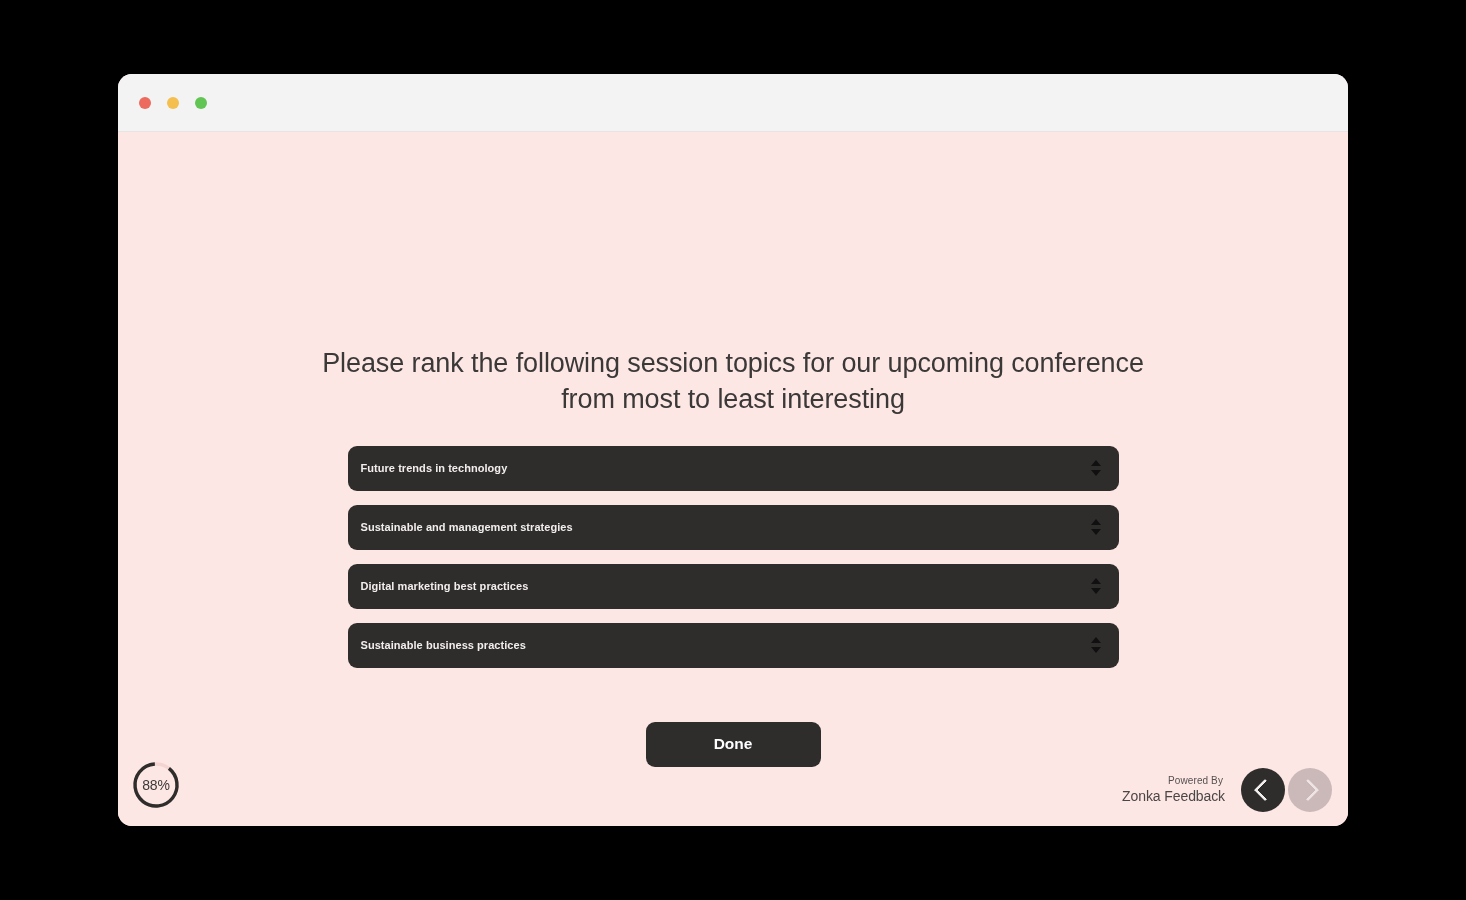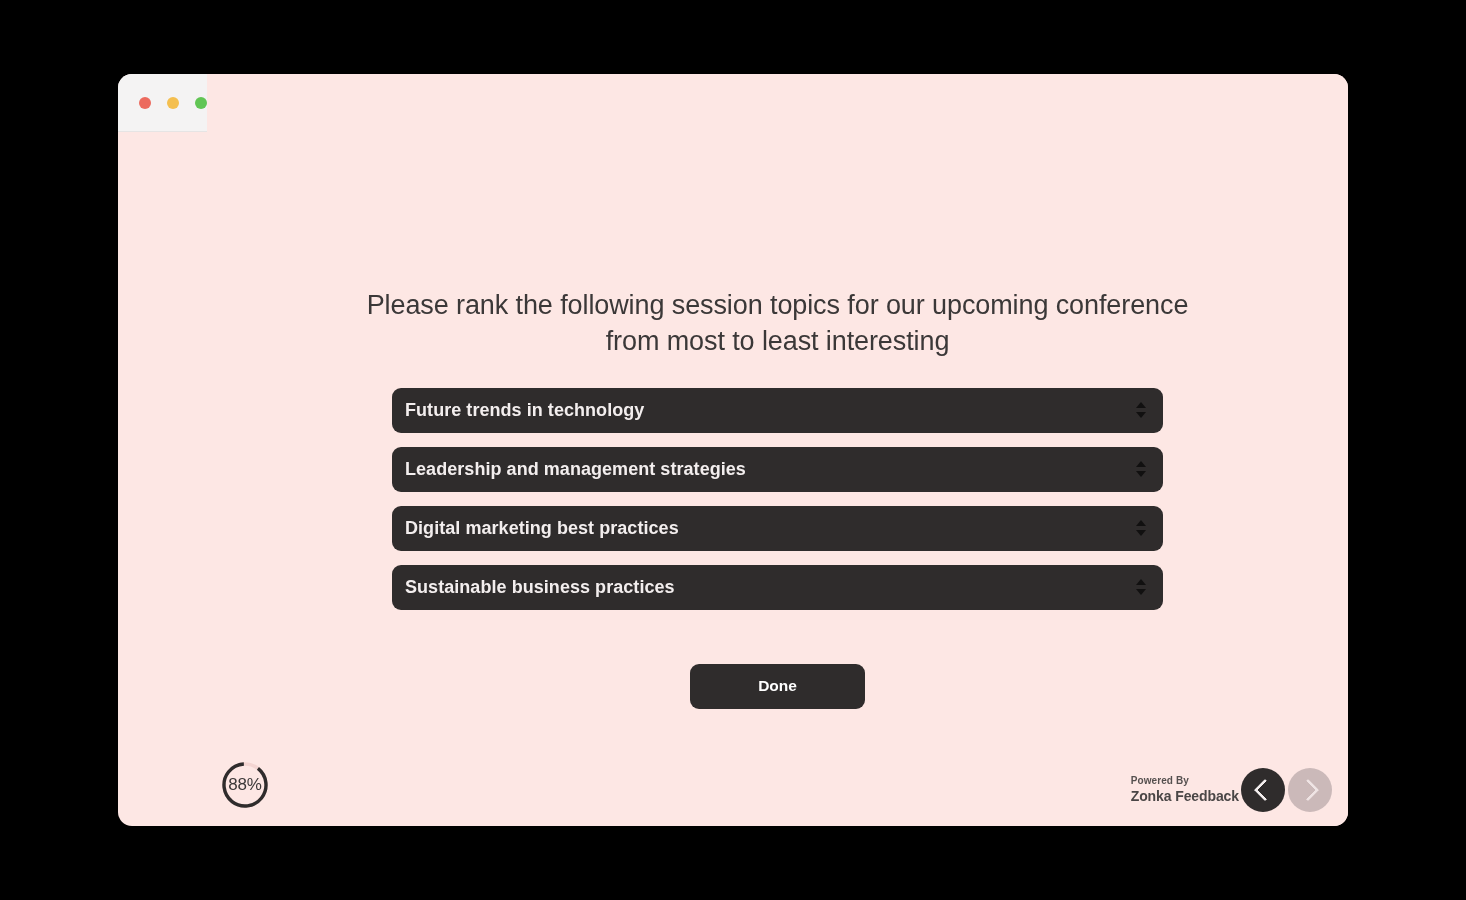--- a/index.html
+++ b/index.html
@@ -24,21 +24,21 @@
   .window {
     position: absolute;
     left: 118px;
     top: 74px;
     width: 1230px;
     height: 752px;
     border-radius: 14px;
     overflow: hidden;
     background: #fde7e4;
     display: flex;
-    flex-direction: row;
+    flex-direction: column;
   }
 
   .titlebar {
     height: 58px;
     flex: 0 0 58px;
     background: #f4f3f3;
     border-bottom: 1px solid #e6e4e4;
     display: flex;
     align-items: center;
     padding-left: 21px;
@@ -91,21 +91,21 @@
     height: 45px;
     border-radius: 9px;
     background: #2f2c2c;
     display: flex;
     align-items: center;
     padding: 0 16px 0 13px;
     box-sizing: border-box;
     cursor: grab;
   }
   .rank-label {
-    font-size: 18px;
+    font-size: 11px;
     font-weight: 700;
     color: #f3eeee;
     letter-spacing: 0.05px;
     flex: 1 1 auto;
   }
   .spinner {
     flex: 0 0 auto;
     width: 13px;
     height: 24px;
     display: flex;
@@ -146,40 +146,40 @@
     width: 50px;
     height: 50px;
   }
   .progress svg { display: block; transform: rotate(-52deg); }
   .progress .pct {
     position: absolute;
     inset: 0;
     display: flex;
     align-items: center;
     justify-content: center;
-    font-size: 17px;
+    font-size: 14px;
     color: #3c3939;
     letter-spacing: -0.2px;
   }
 
   
   .footer {
     position: absolute;
     right: 16px;
     bottom: 14px;
     display: flex;
     align-items: center;
     gap: 0;
   }
   .brand {
     display: flex;
     flex-direction: column;
-    margin-right: 2px;
+    align-items: flex-end;
+    margin-right: 16px;
     line-height: 1.05;
-    font-weight: bold;
   }
   .brand .powered {
     font-size: 10px;
     color: #55504f;
     letter-spacing: 0.1px;
     margin-bottom: 2px;
     padding-right: 2px;
   }
   .brand .name {
     font-size: 14px;
@@ -235,21 +235,21 @@
 
           <div class="rank-item">
             <span class="rank-label">Future trends in technology</span>
             <span class="spinner">
               <i class="up"></i>
                 <i class="down"></i>
             </span>
           </div>
 
           <div class="rank-item">
-            <span class="rank-label">Leadership and management strategies</span>
+            <span class="rank-label">Sustainable and management strategies</span>
             <span class="spinner">
               <i class="up"></i>
                 <i class="down"></i>
             </span>
           </div>
 
           <div class="rank-item">
             <span class="rank-label">Digital marketing best practices</span>
             <span class="spinner">
               <i class="up"></i>

